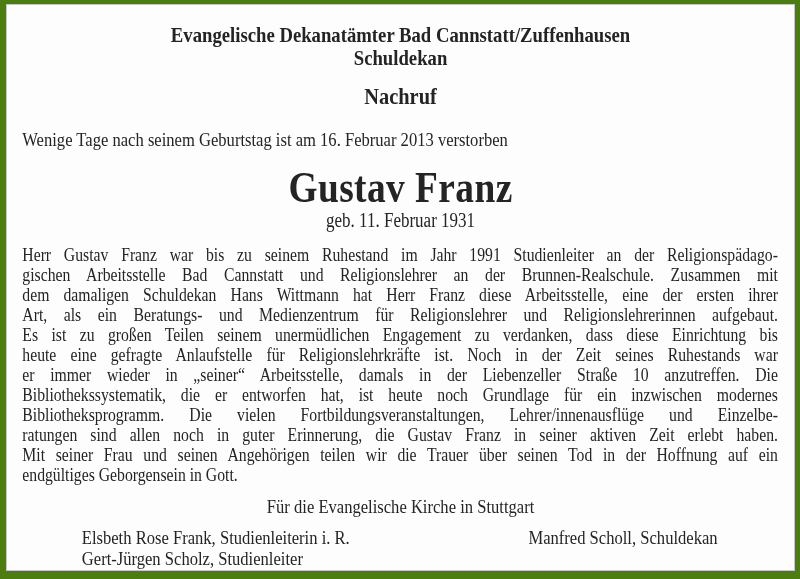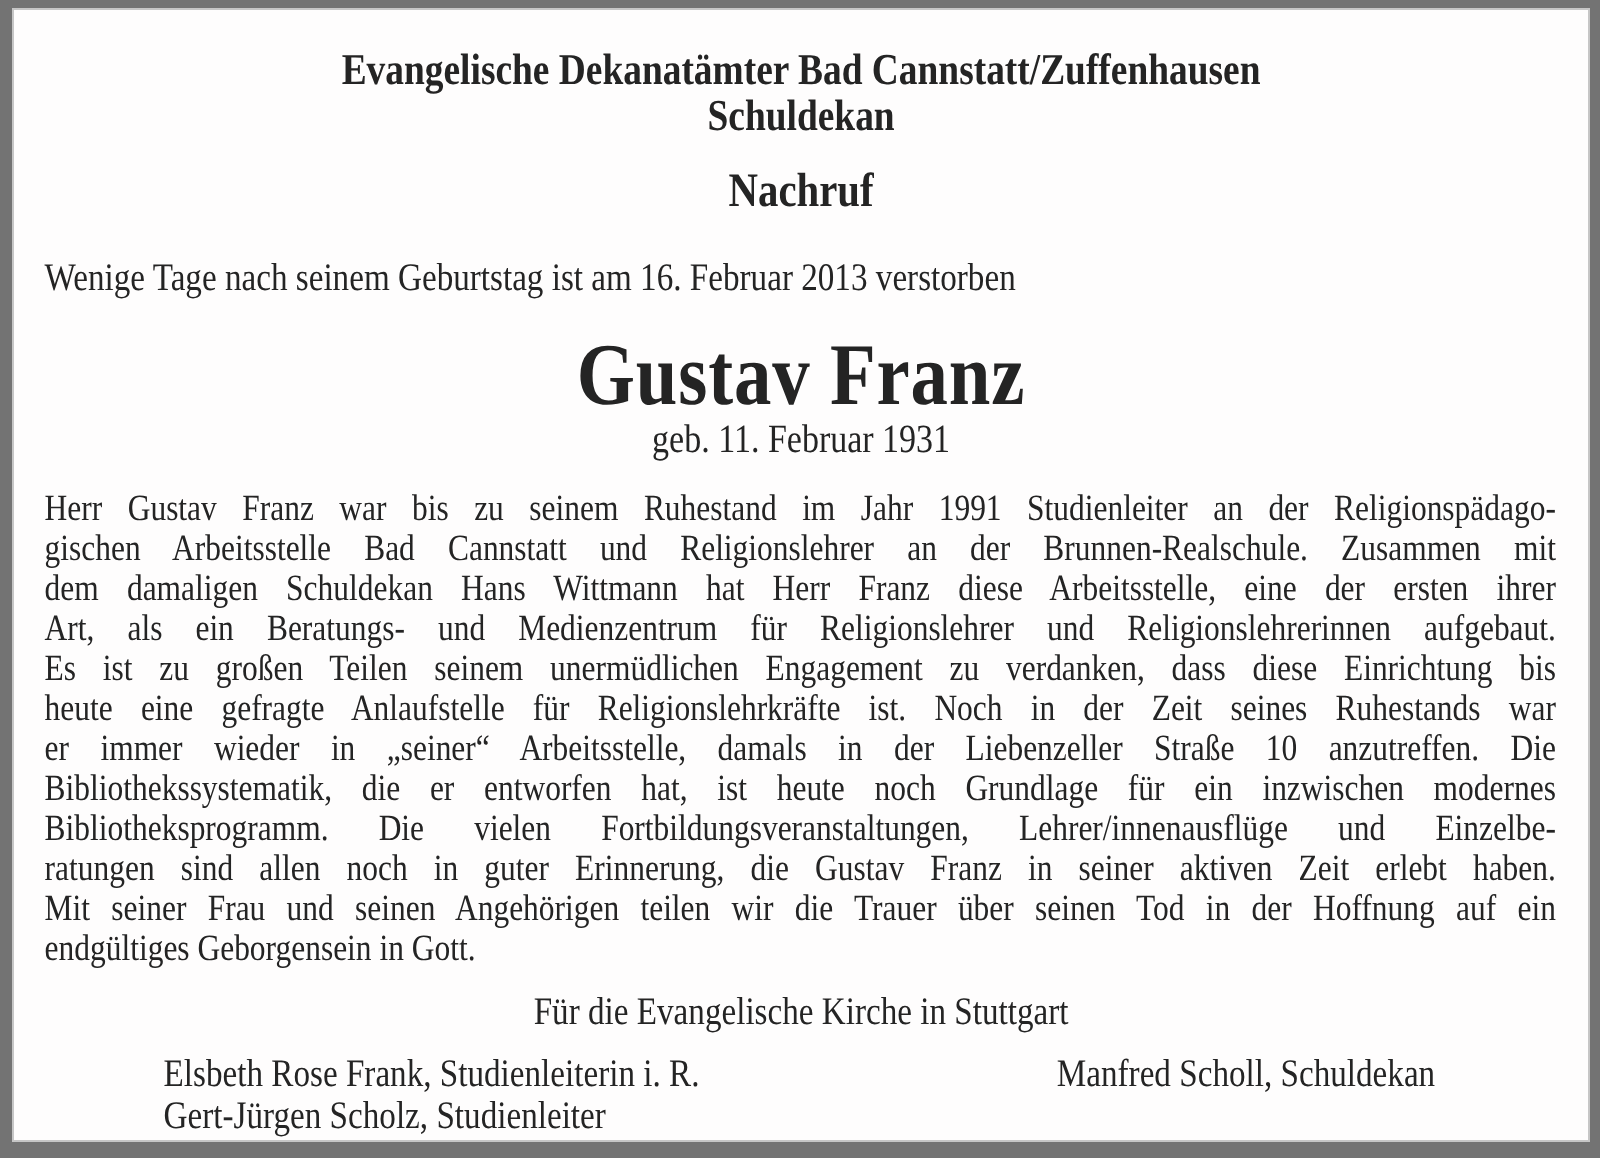--- a/index.html
+++ b/index.html
@@ -2,21 +2,21 @@
 <html lang="de"><head>
 <meta charset="utf-8">
 <style>
   html, body { margin: 0; padding: 0; }
   body { background: #3a3a3a; }
 
   .stage {
     position: relative;
     width: 800px;
     height: 579px;
-    background: #737373; 
+    background: #4d7c0f; 
     overflow: hidden;
   }
 
   .paper {
     position: absolute;
     left: 7px;
     top: 5px;
     width: 787px;
     height: 565px;
     background: #fefdfd;

